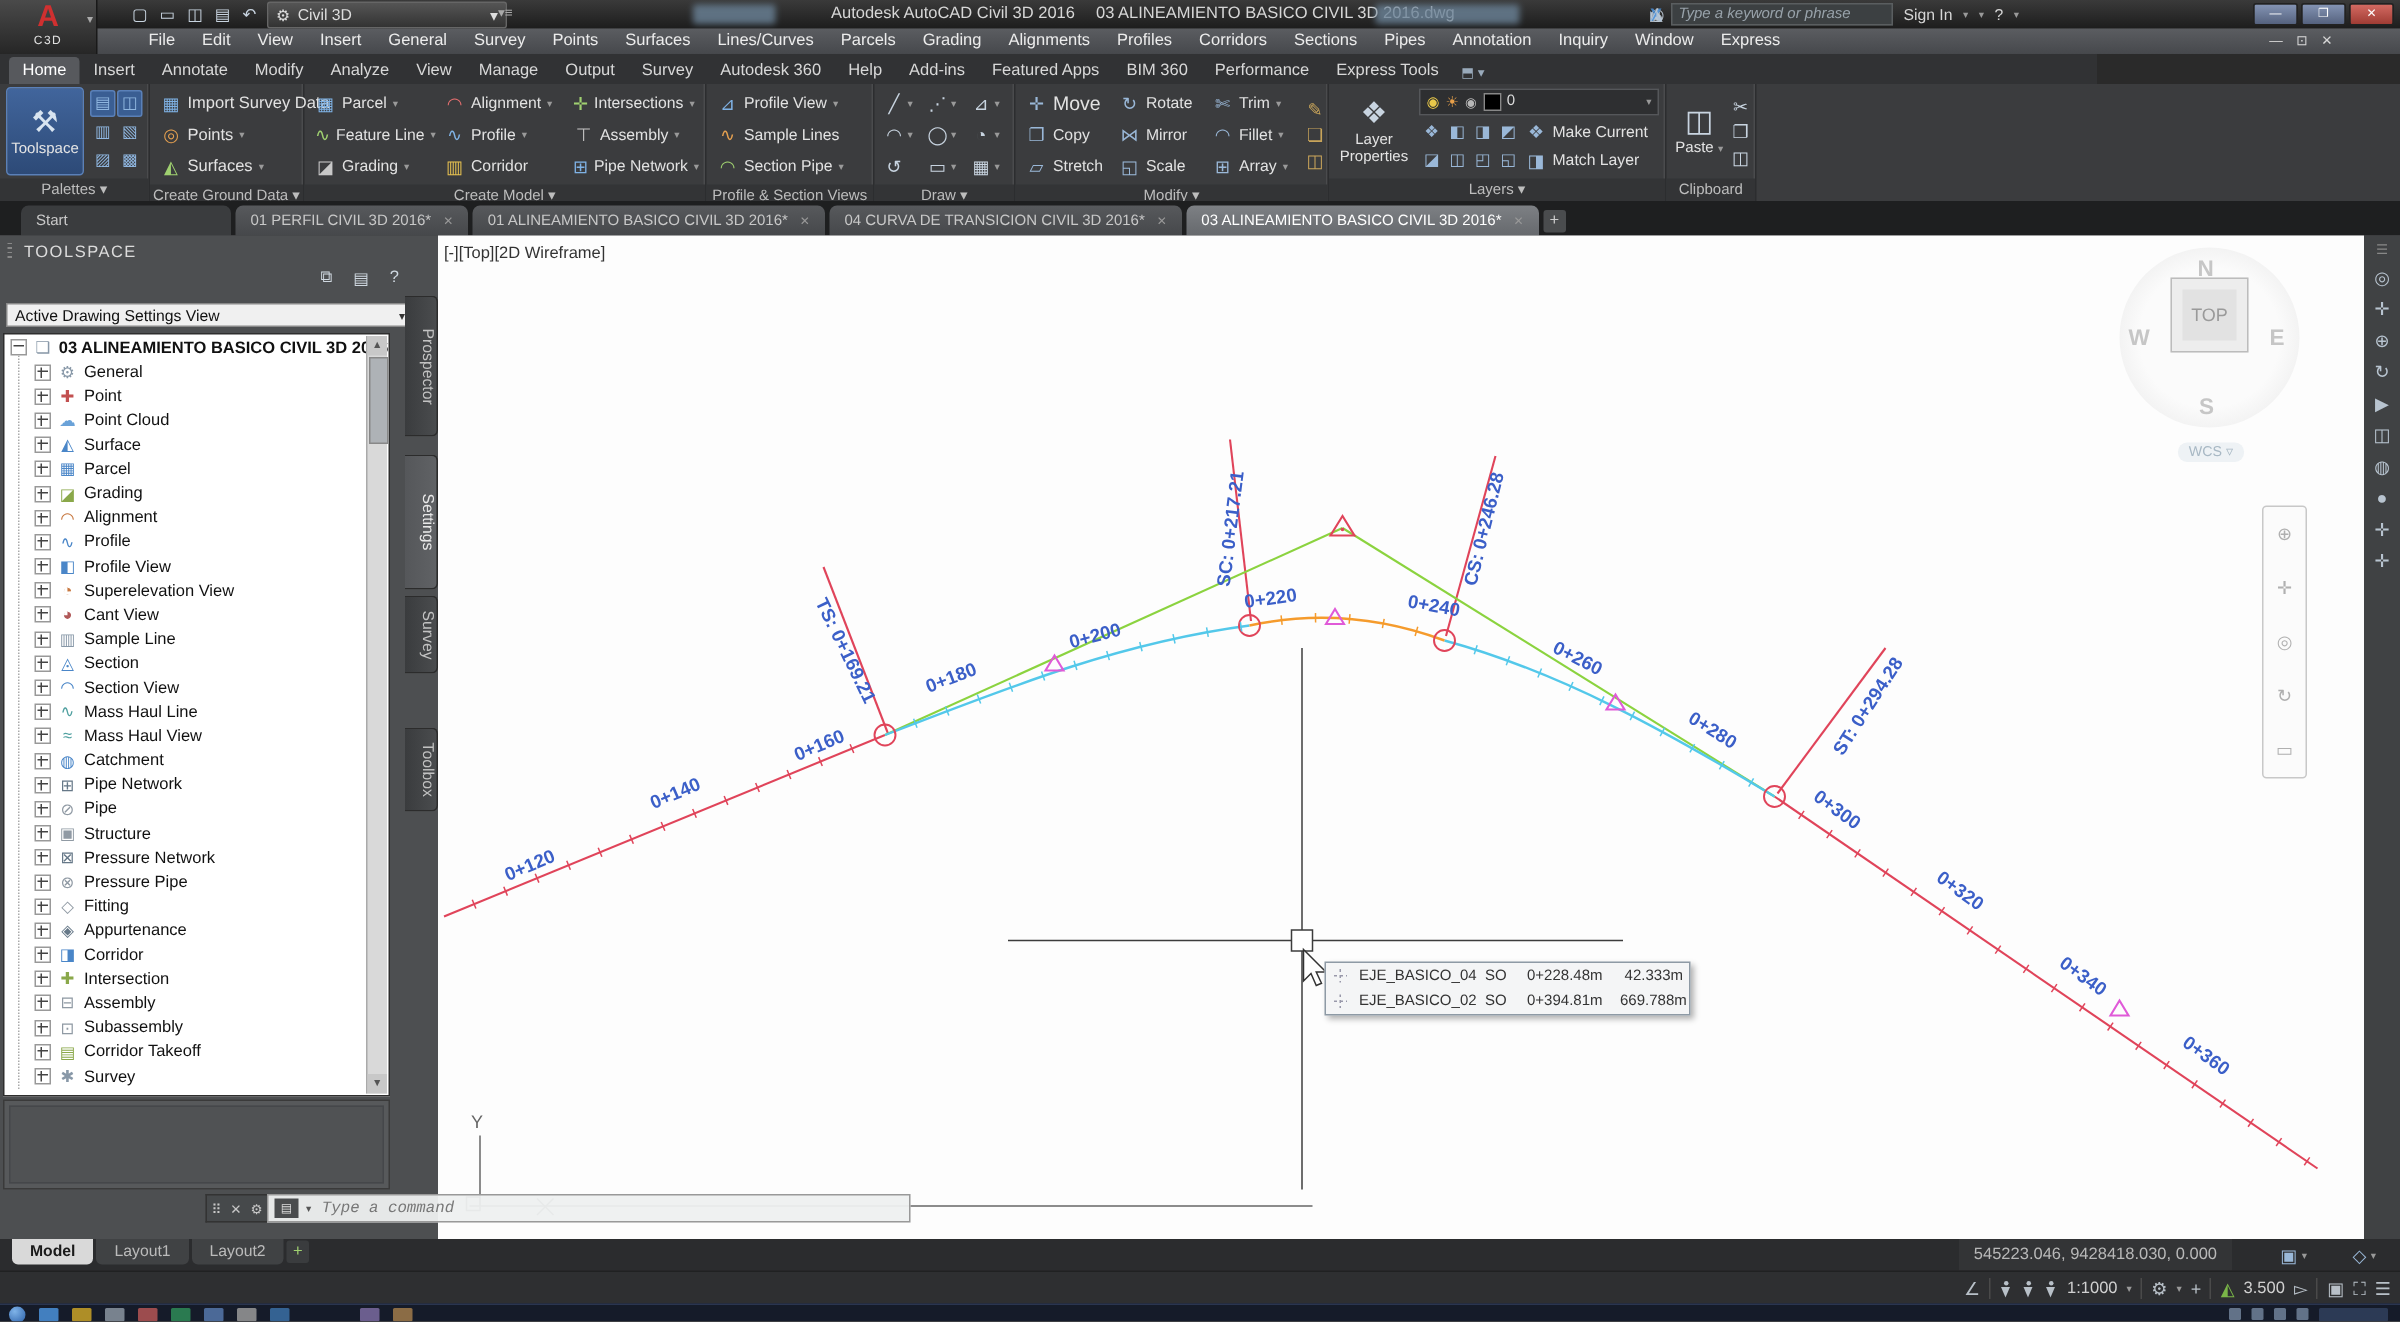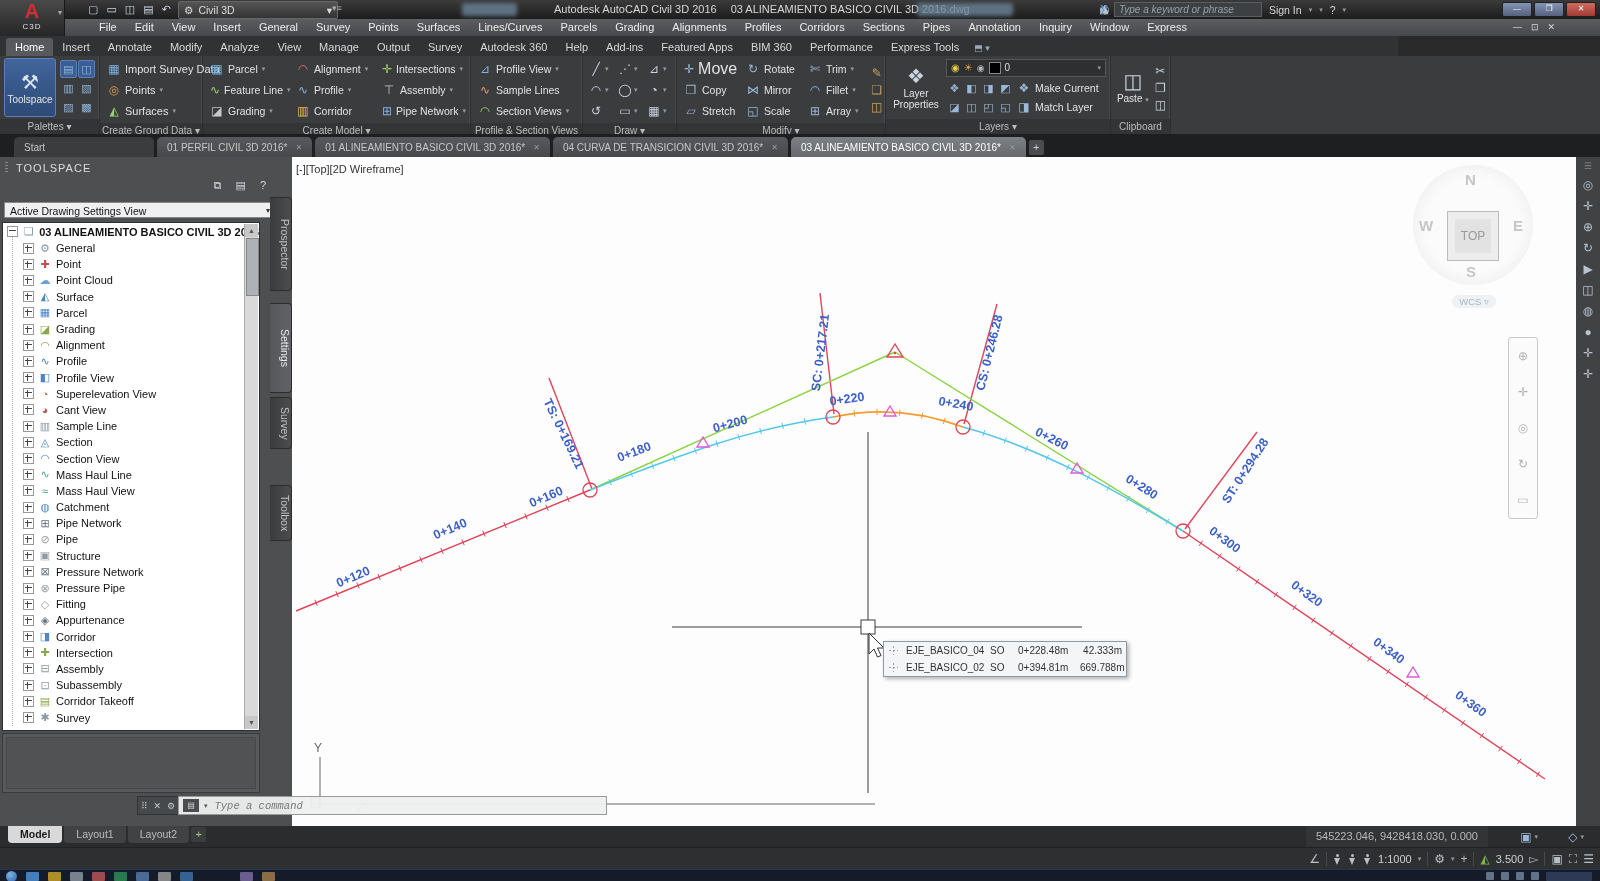--- a/index.html
+++ b/index.html
@@ -143,21 +143,21 @@
   
   #overlay{position:absolute;left:0;top:0;width:1600px;height:881px;pointer-events:none;z-index:40;}
   #vplabel{position:absolute;left:296px;top:163px;font-size:11px;color:#333;}
   .station{position:absolute;width:46px;height:13px;font-size:12.5px;font-weight:bold;color:#3b5fc8;text-align:center;transform-origin:center;white-space:nowrap;}
   .keypoint{position:absolute;width:96px;height:13px;font-size:12.5px;font-weight:bold;color:#3b5fc8;text-align:center;transform-origin:center;white-space:nowrap;}
   
   #viewcube{position:absolute;left:1405px;top:165px;width:135px;height:150px;}
   #vcring{position:absolute;left:8px;top:0;width:120px;height:120px;border-radius:50%;background:radial-gradient(circle,#fbfbfb 55%,#f1f1f1 75%,rgba(241,241,241,0));}
   .vcdir{position:absolute;color:#c6c6c6;font-weight:bold;font-size:15px;}
   #vcn{left:60px;top:6px;} #vcs{left:61px;top:98px;} #vcw{left:14px;top:52px;} #vce{left:108px;top:52px;}
-  #vctop{position:absolute;left:42px;top:46px;width:50px;height:48px;background:#ededed;border:1px solid #bcbcbc;cursor:pointer;}
+  #vctop{position:absolute;left:42px;top:20px;width:50px;height:48px;background:#ededed;border:1px solid #bcbcbc;cursor:pointer;}
   #vctop .in{position:absolute;left:7px;top:7px;right:7px;bottom:7px;background:#e2e2e2;color:#9a9a9a;font-size:12px;display:flex;align-items:center;justify-content:center;}
   #wcspill{position:absolute;left:47px;top:130px;width:44px;height:13px;background:#eef2f5;border-radius:6px;
     color:#a8b8c4;font-size:9.5px;text-align:center;line-height:13px;cursor:pointer;pointer-events:auto;}
   
   #floatbar{position:absolute;left:1508px;top:337px;width:28px;height:180px;background:rgba(250,250,250,.6);
     border:1px solid #c8c8c8;border-radius:3px;display:flex;flex-direction:column;align-items:center;justify-content:space-around;}
   #floatbar span{color:#b0b0b0;font-size:12px;}
   
   #tooltip{position:absolute;left:883px;top:641px;width:242px;background:#f4f5f6;border:1px solid #8e9aa5;
     box-shadow:2px 2px 4px rgba(0,0,0,.3);pointer-events:auto;}
@@ -464,21 +464,21 @@
         </div>
 
         <div class="ritem">
           <span class="ric" style="color: rgb(229, 160, 80);">∿</span>
           <span class="rlb" style="font-size:10.5px">Sample Lines</span>
               <span class="rar"></span>
         </div>
 
         <div class="ritem">
           <span class="ric" style="color: rgb(159, 208, 112);">◠</span>
-          <span class="rlb" style="font-size:10.5px">Section Views</span>
+          <span class="rlb" style="font-size:10.5px">Section Pipe</span>
               <span class="rar">▾</span>
         </div>
       </div>
         </div>
       <div class="ptitle">Profile &amp; Section Views</div>
     </div>
 
     <div class="panel" style="width:93px">
       <div class="pbody">
           <div class="colgrid" id="draw-grid" data-each="ribbon.draw.items">
@@ -529,21 +529,21 @@
       </div>
         </div>
       <div class="ptitle">Draw ▾</div>
     </div>
 
     <div class="panel" style="width:208px">
       <div class="pbody">
         <div class="colgrid" id="modify-grid" data-each="ribbon.modify.items">
           <div class="ritem">
             <span class="ric" style="color: rgb(154, 184, 216);">✛</span>
-            <span class="rlb" style="font-size:16px">Move</span>
+            <span class="rlb" style="font-size:13px">Move</span>
               <span class="rar"></span>
           </div>
 
           <div class="ritem">
             <span class="ric" style="color: rgb(154, 184, 216);">❐</span>
             <span class="rlb" style="font-size:10.5px">Copy</span>
               <span class="rar"></span>
           </div>
 
           <div class="ritem">

